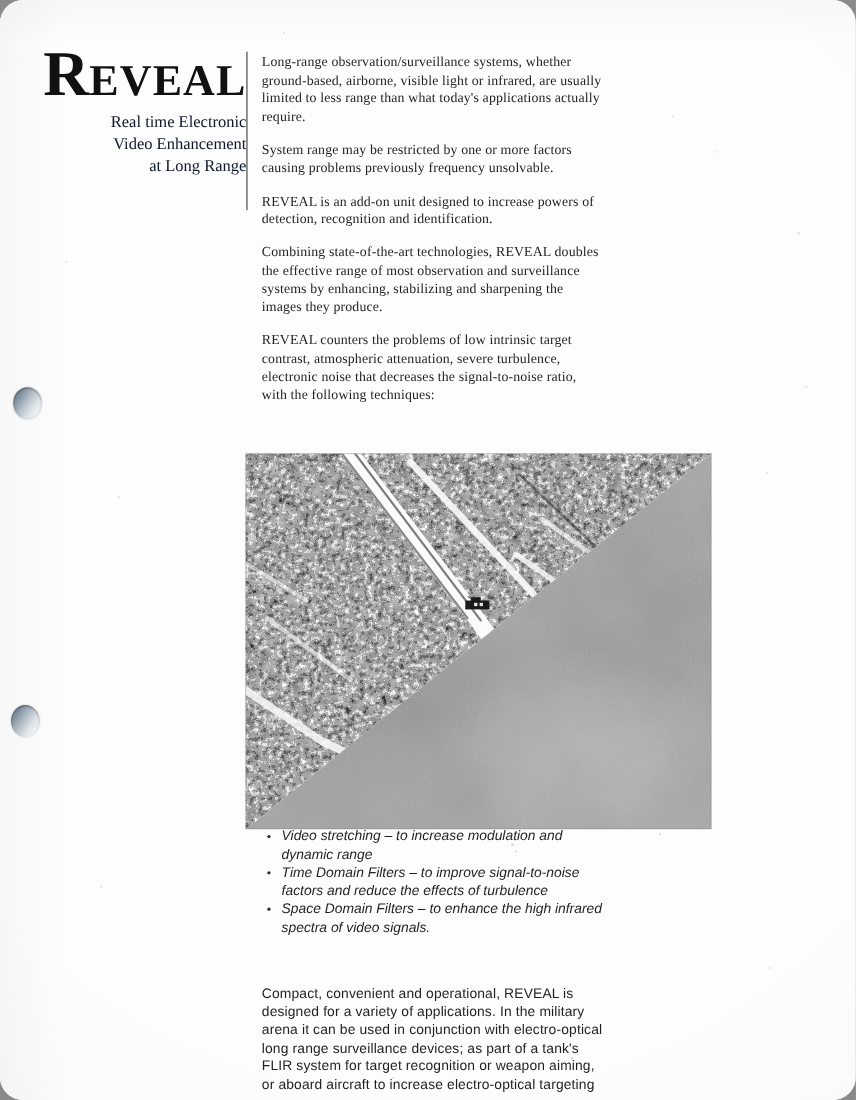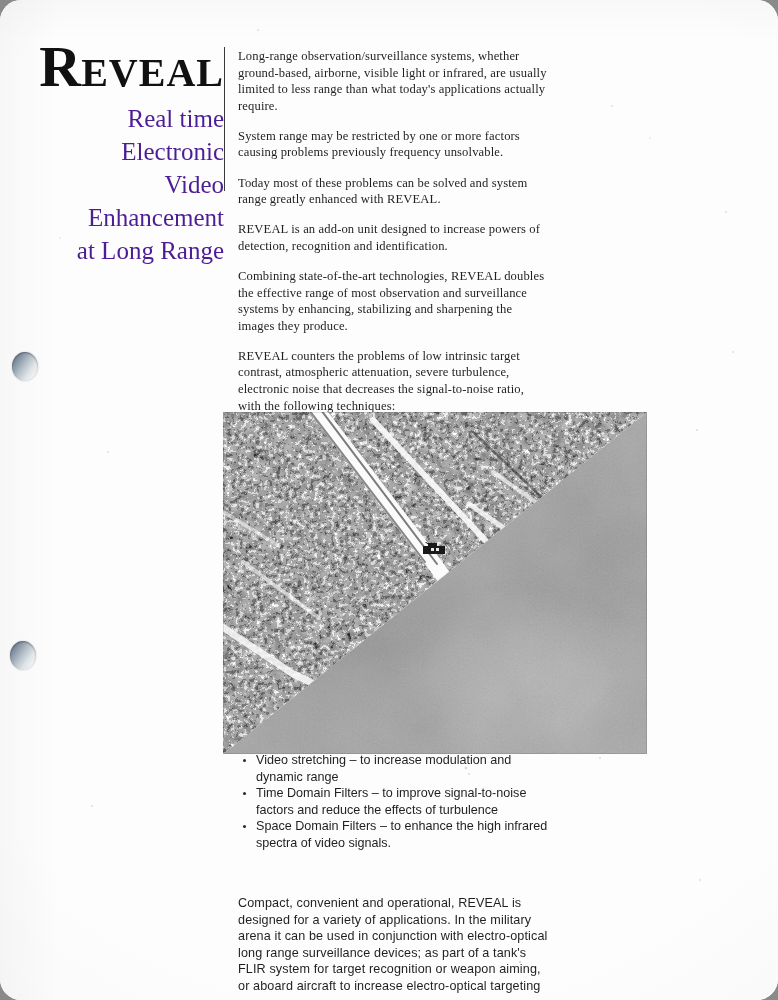--- a/index.html
+++ b/index.html
@@ -70,23 +70,23 @@
   #brand-wordmark .cap-initial {
     font-size: 58px;
     letter-spacing: 0px;
   }
   #brand-wordmark .cap-rest {
     font-size: 40px;
     letter-spacing: 1px;
   }
   #brand-tagline {
     font-family: "Liberation Serif", serif;
-    font-size: 25px;
+    font-size: 15px;
     line-height: 1.32;
-    color: #4c1d95;
+    color: #0f172a;
     margin: 9px 0 0 0;
     text-align: right;
     white-space: pre-line;
   }
   #masthead-rule {
     position: absolute;
     left: 224px;
     top: 47px;
     width: 1px;
     height: 144px;
@@ -170,20 +170,21 @@
     margin: 0;
     padding: 0;
   }
   #feature-list li {
     position: relative;
     font-size: 12.6px;
     line-height: 16.6px;
     padding-left: 18px;
     margin-bottom: 0px;
     color: #1f1f1f;
+    font-style: italic;
   }
   #feature-list li .bullet-dot {
     position: absolute;
     left: 5px;
     top: 6.5px;
     width: 3.4px;
     height: 3.4px;
     border-radius: 50%;
     background: #2a2a2a;
   }
@@ -230,21 +231,20 @@
     <h1 id="brand-wordmark"><span class="cap-initial">R</span><span class="cap-rest">EVEAL</span></h1>
     <p id="brand-tagline">Real time Electronic
 Video Enhancement
 at Long Range</p>
   </div>
   <div id="masthead-rule"></div>
 
   <div id="body-column">
     <p class="body-paragraph">Long-range observation/surveillance systems, whether ground-based, airborne, visible light or infrared, are usually limited to less range than what today's applications actually require.</p>
     <p class="body-paragraph">System range may be restricted by one or more factors causing problems previously frequency unsolvable.</p>
-    <p class="body-paragraph">Today most of these problems can be solved and system range greatly enhanced with REVEAL.</p>
     <p class="body-paragraph">REVEAL is an add-on unit designed to increase powers of detection, recognition and identification.</p>
     <p class="body-paragraph">Combining state-of-the-art technologies, REVEAL doubles the effective range of most observation and surveillance systems by enhancing, stabilizing and sharpening the images they produce.</p>
     <p class="body-paragraph">REVEAL counters the problems of low intrinsic target contrast, atmospheric attenuation, severe turbulence, electronic noise that decreases the signal-to-noise ratio, with the following techniques:</p>
   </div>
 
   <figure id="comparison-figure">
 
     <div id="figure-unenhanced"></div>
     <svg id="figure-unenhanced-grain" width="424" height="342">
       <defs>

